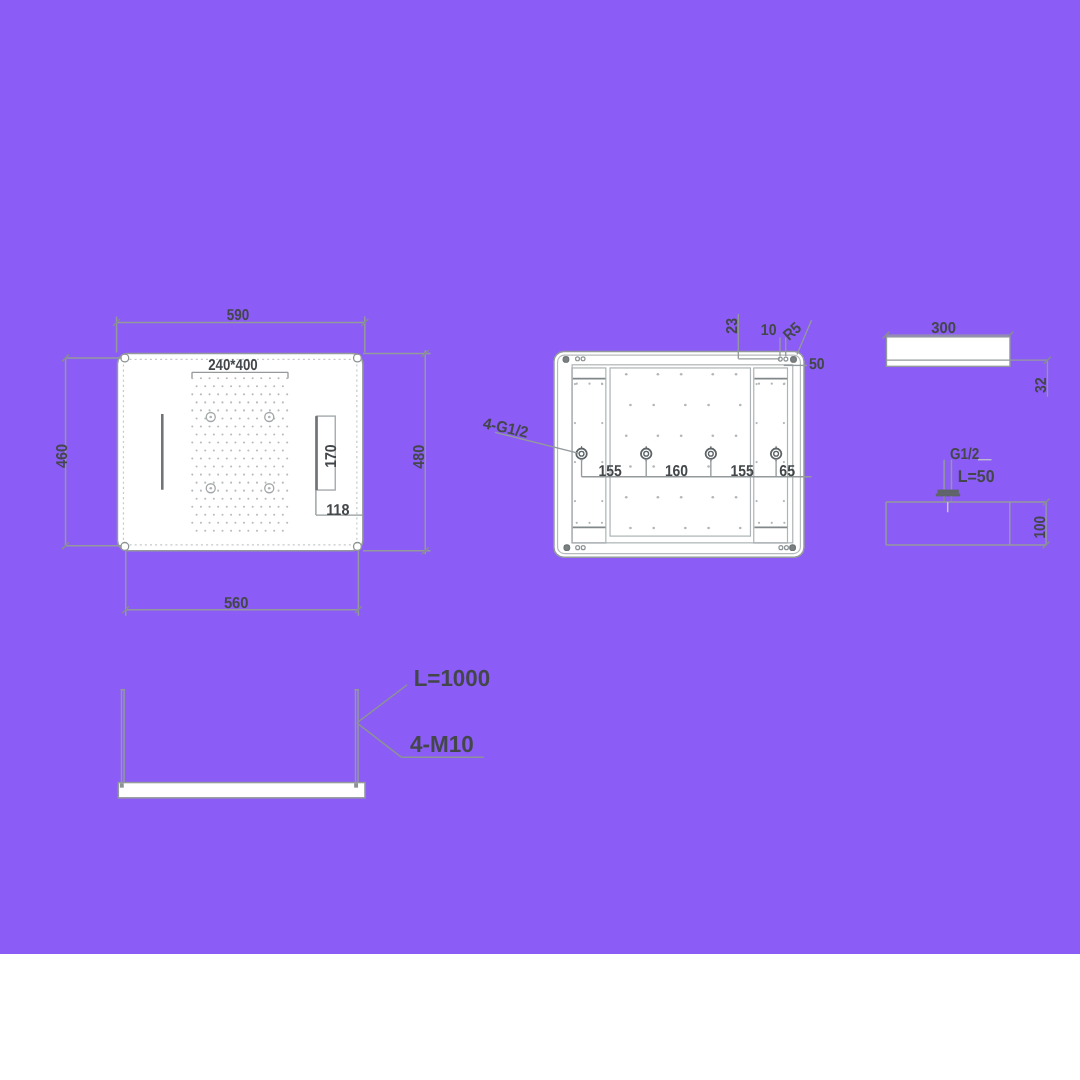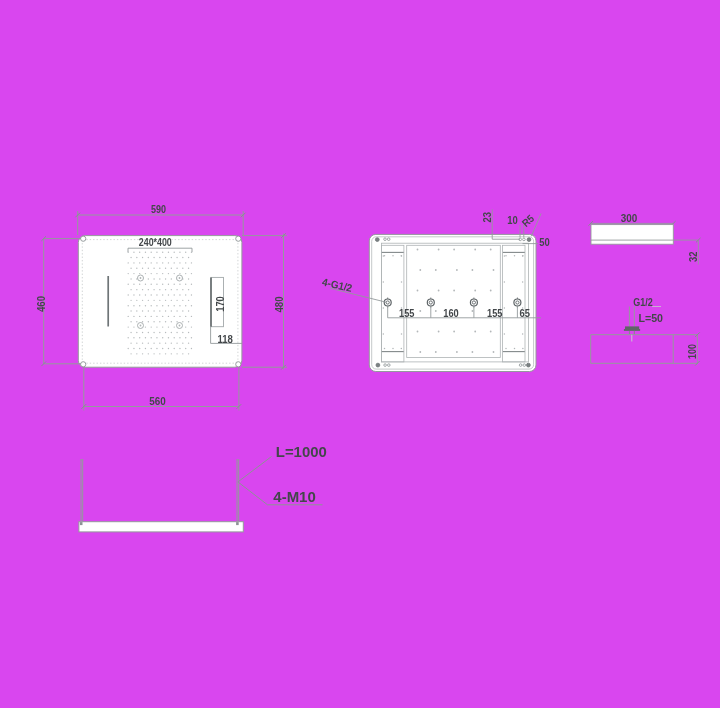--- a/index.html
+++ b/index.html
@@ -1,16 +1,16 @@
 <!DOCTYPE html>
 <html><head>
 <meta charset="utf-8">
 <style>
   html,body{margin:0;padding:0;background:#ffffff;}
-  .page{width:720px;height:708px;position:relative;background:#d946ef;overflow:hidden;}
+  .page{width:720px;height:636px;position:relative;background:#8b5cf6;overflow:hidden;}
   svg{position:absolute;top:0;left:0;}
   text{font-family:"Liberation Sans",sans-serif;fill:#43474a;font-weight:bold;}
 </style>
 </head>
 <body>
 <div class="page">
 <svg width="720" height="720" viewBox="0 0 720 720">
   <defs>
     <g id="tick">
           <line x1="-2.3" y1="2.3" x2="2.3" y2="-2.3" stroke="#878d90" stroke-width="1"></line>

